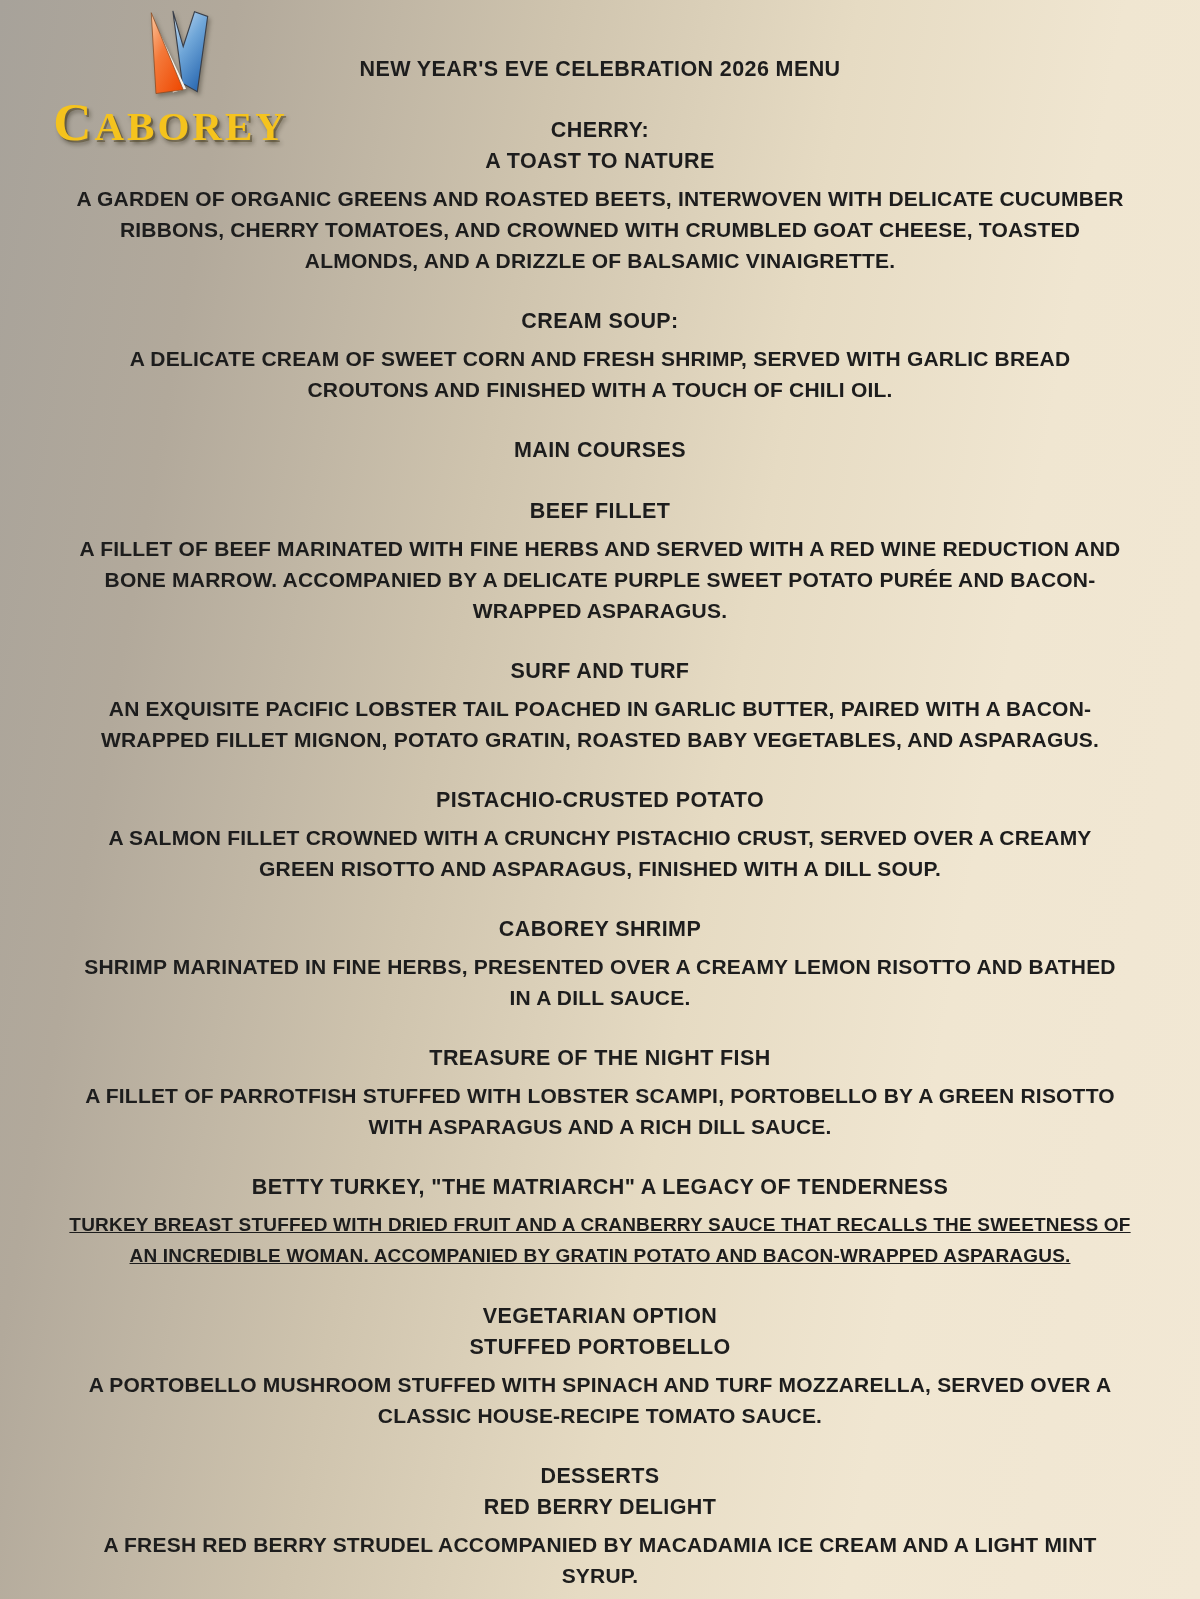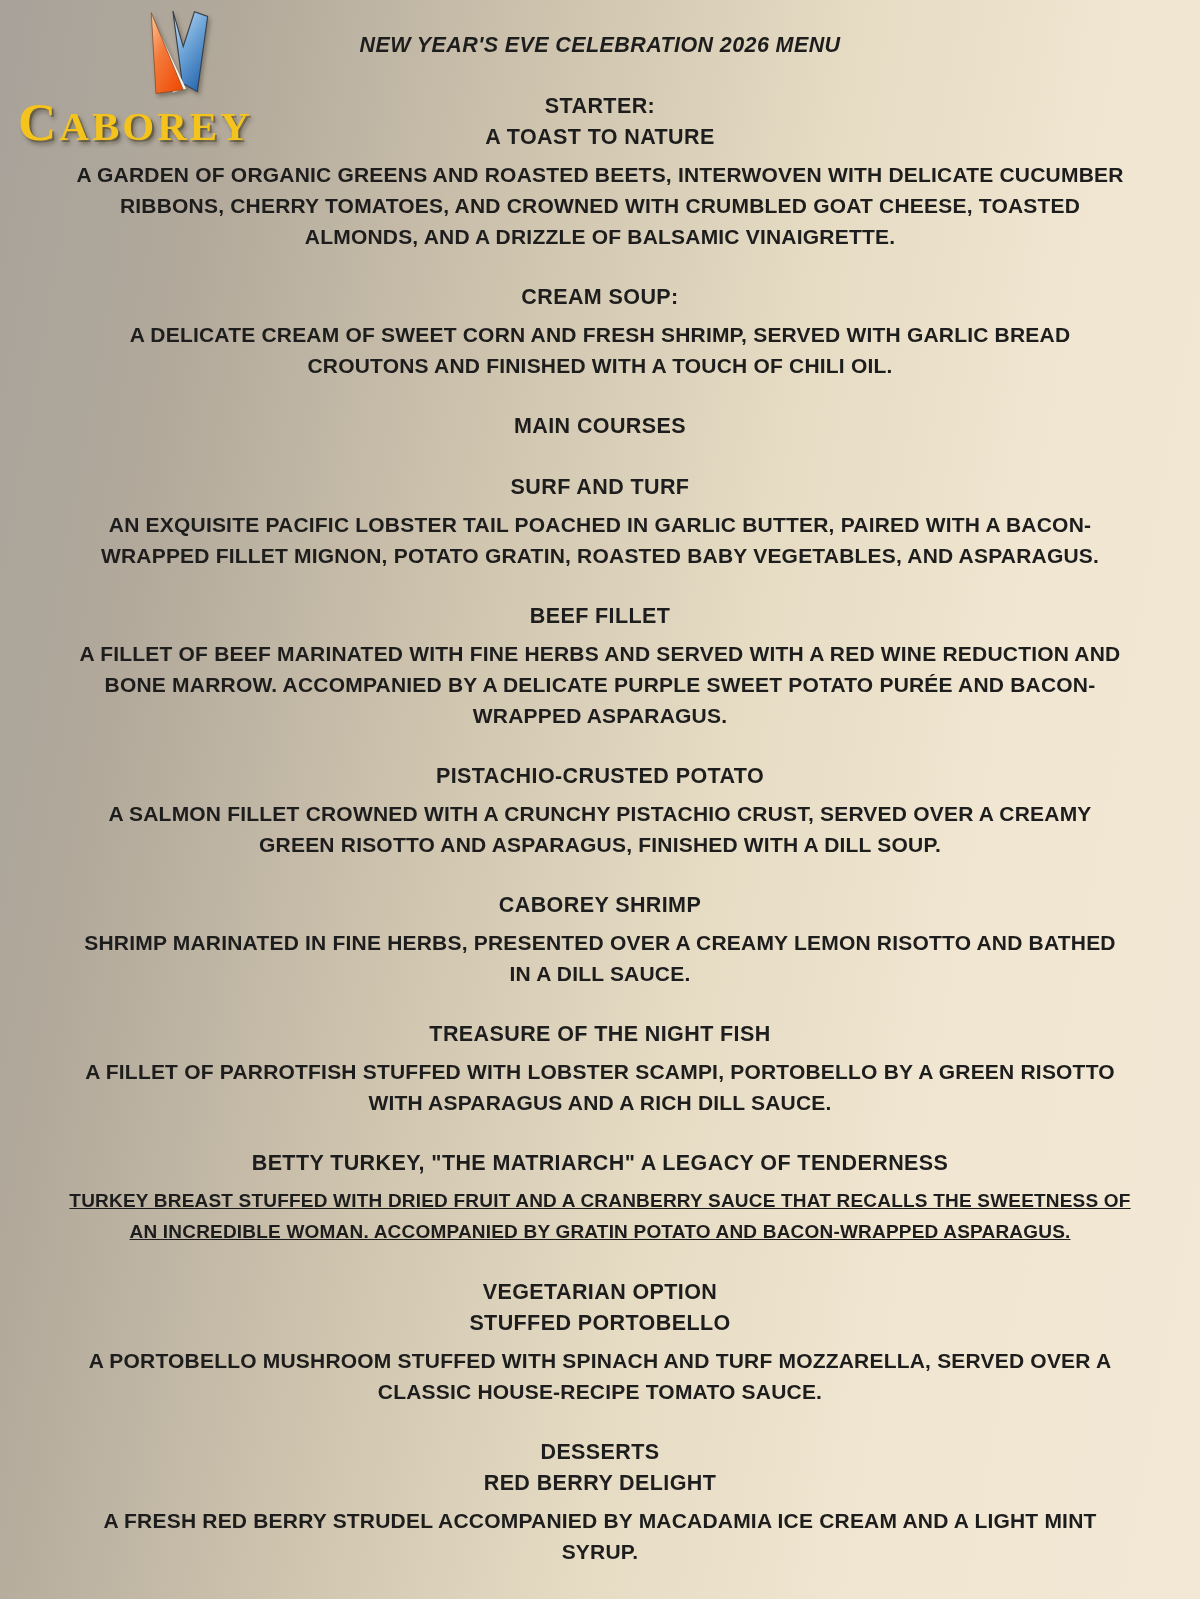--- a/index.html
+++ b/index.html
@@ -15,38 +15,39 @@
     font-family: "Liberation Sans", "DejaVu Sans", sans-serif;
     color: #1d1d1d;
   }
 
   
   .logo {
     position: absolute;
     top: 8px;
     left: 18px;
     width: 305px;
+    text-align: center;
   }
   .crown { display: block; margin: 0 auto; width: 94px; height: 94px;
            filter: drop-shadow(2px 3px 2px rgba(60,55,45,0.45)); }
   .brand {
     margin-top: -4px;
     font-family: "Liberation Serif", "DejaVu Serif", serif;
     font-weight: 700;
     font-size: 41px;
     line-height: 48px;
     letter-spacing: 3px;
     color: #f5c31d;
     text-shadow: 2px 2px 0 rgba(84,72,42,0.55), 3px 4px 4px rgba(40,35,20,0.45);
     white-space: nowrap;
   }
   .brand::first-letter { font-size: 53px; }
 
   
-  .header { padding-top: 30px; font-style: italic; }
+  .header { padding-top: 54px; }
   .page-title {
     margin: 0 0 30px 0;
     text-align: center;
     font-size: 21.5px;
     font-weight: 700;
     line-height: 31px;
     letter-spacing: 0.4px;
   }
 
   
@@ -99,42 +100,42 @@
     <div class="brand">CABOREY</div>
   </div>
 
   <div class="header">
     <h1 class="page-title">NEW YEAR'S EVE CELEBRATION 2026 MENU</h1>
   </div>
 
   <div class="menu">
 
     <section class="menu-section">
-      <h2 class="section-heading">STARTER:</h2>
+      <h2 class="section-heading">CHERRY:</h2>
       <h3 class="dish-name">A TOAST TO NATURE</h3>
       <p class="dish-description">A GARDEN OF ORGANIC GREENS AND ROASTED BEETS, INTERWOVEN WITH DELICATE CUCUMBER RIBBONS, CHERRY TOMATOES, AND CROWNED WITH CRUMBLED GOAT CHEESE, TOASTED ALMONDS, AND A DRIZZLE OF BALSAMIC VINAIGRETTE.</p>
     </section>
 
     <section class="menu-section">
       <h2 class="section-heading">CREAM SOUP:</h2>
       <p class="dish-description">A DELICATE CREAM OF SWEET CORN AND FRESH SHRIMP, SERVED WITH GARLIC BREAD CROUTONS AND FINISHED WITH A TOUCH OF CHILI OIL.</p>
     </section>
 
     <section class="menu-section">
       <h2 class="section-heading">MAIN COURSES</h2>
     </section>
 
     <section class="menu-section">
-      <h3 class="dish-name">SURF AND TURF</h3>
-      <p class="dish-description">AN EXQUISITE PACIFIC LOBSTER TAIL POACHED IN GARLIC BUTTER, PAIRED WITH A BACON-WRAPPED FILLET MIGNON, POTATO GRATIN, ROASTED BABY VEGETABLES, AND ASPARAGUS.</p>
+      <h3 class="dish-name">BEEF FILLET</h3>
+      <p class="dish-description">A FILLET OF BEEF MARINATED WITH FINE HERBS AND SERVED WITH A RED WINE REDUCTION AND BONE MARROW. ACCOMPANIED BY A DELICATE PURPLE SWEET POTATO PURÉE AND BACON-WRAPPED ASPARAGUS.</p>
     </section>
 
     <section class="menu-section">
-      <h3 class="dish-name">BEEF FILLET</h3>
-      <p class="dish-description">A FILLET OF BEEF MARINATED WITH FINE HERBS AND SERVED WITH A RED WINE REDUCTION AND BONE MARROW. ACCOMPANIED BY A DELICATE PURPLE SWEET POTATO PURÉE AND BACON-WRAPPED ASPARAGUS.</p>
+      <h3 class="dish-name">SURF AND TURF</h3>
+      <p class="dish-description">AN EXQUISITE PACIFIC LOBSTER TAIL POACHED IN GARLIC BUTTER, PAIRED WITH A BACON-WRAPPED FILLET MIGNON, POTATO GRATIN, ROASTED BABY VEGETABLES, AND ASPARAGUS.</p>
     </section>
 
     <section class="menu-section">
       <h3 class="dish-name">PISTACHIO-CRUSTED POTATO</h3>
       <p class="dish-description">A SALMON FILLET CROWNED WITH A CRUNCHY PISTACHIO CRUST, SERVED OVER A CREAMY GREEN RISOTTO AND ASPARAGUS, FINISHED WITH A DILL SOUP.</p>
     </section>
 
     <section class="menu-section">
       <h3 class="dish-name">CABOREY SHRIMP</h3>
       <p class="dish-description">SHRIMP MARINATED IN FINE HERBS, PRESENTED OVER A CREAMY LEMON RISOTTO AND BATHED IN A DILL SAUCE.</p>

